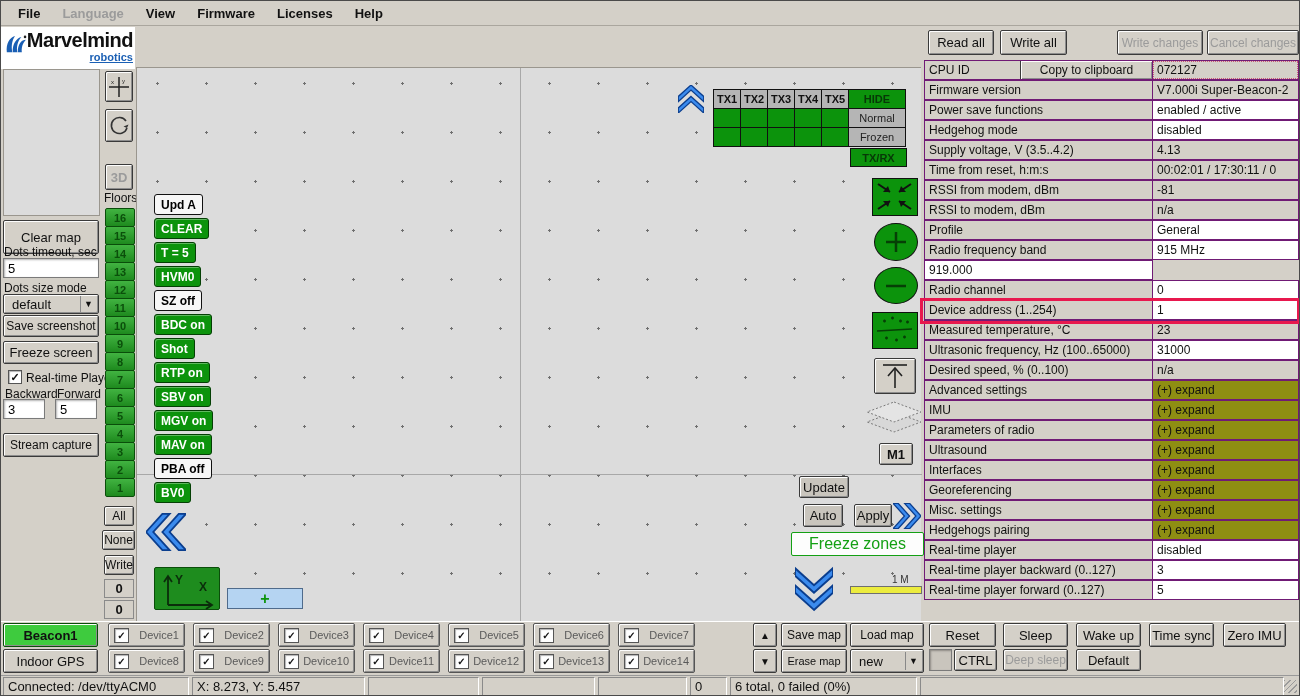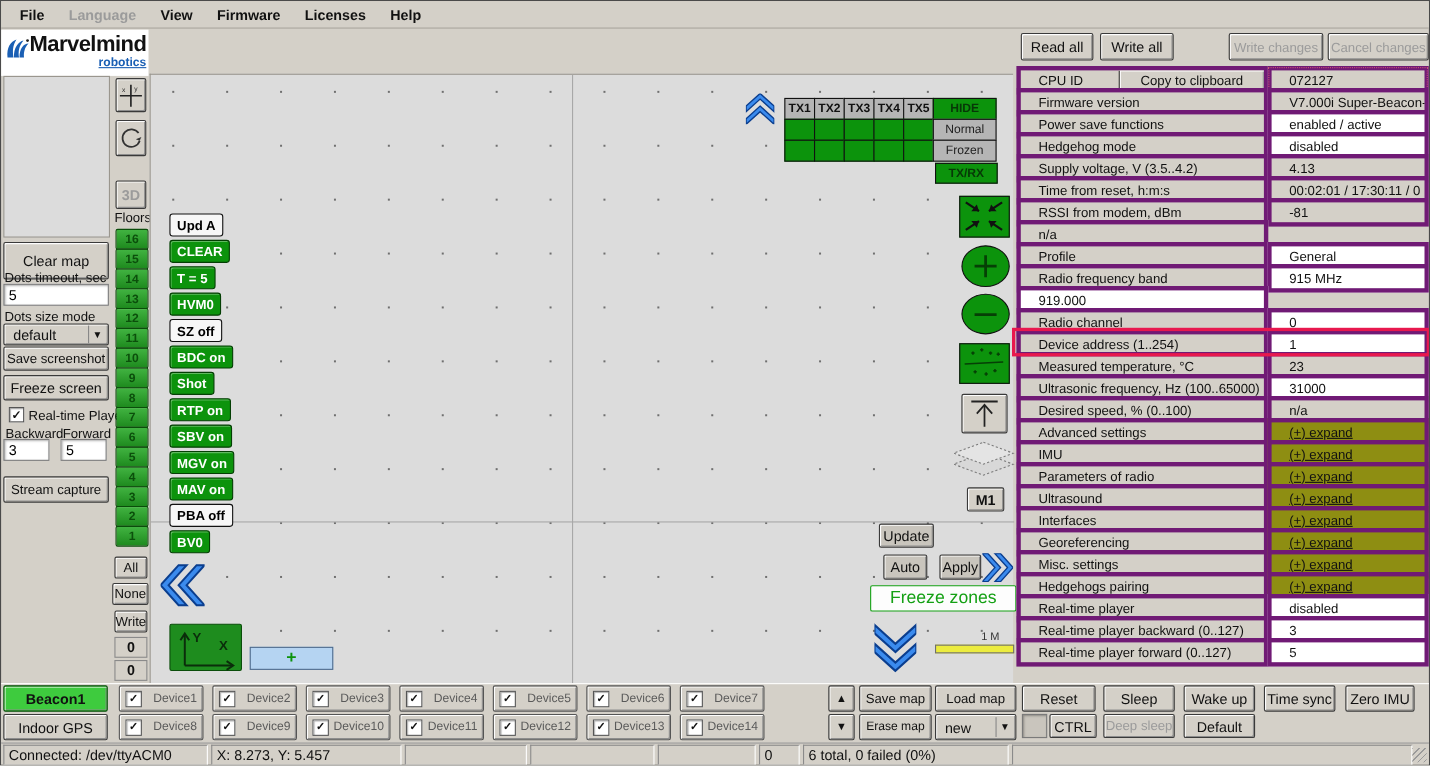--- a/index.html
+++ b/index.html
@@ -68,26 +68,26 @@
   .circle-icon{border-radius:50%;background:#0c930c;border:1.5px solid #111;
       display:flex;align-items:center;justify-content:center;}
   .scalebar{background:#ecec3e;border:1px solid #6f6f6f;}
   .scalelabel{font-size:10px;color:#333;}
   #plusbox{background:#b5d4f2;border:1px solid #4f6b8c;display:flex;align-items:center;justify-content:center;
       color:#0c930c;font-size:16px;font-weight:bold;}
 
   
   #params{left:924px;top:60px;width:374px;}
   .prow{display:grid;grid-template-columns:228px 146px;height:20px;}
-  .cell{border:4px solid #701a75;margin:-1px 0 16px -1px;padding:0 16px;font-size:12px;line-height:18px;
+  .cell{border:1px solid #701a75;margin:-1px 0 16px -1px;padding:0 4px;font-size:12px;line-height:18px;
       white-space:nowrap;overflow:hidden;position:relative;box-sizing:content-box;height:18px;}
   .cell.lab{background:#d4d0c8;}
   .cell.val.ro{background:#d4d0c8;}
   .cell.val.rw{background:#fff;}
-  .cell.val.expand{background:#8e8e12;color:#111;text-decoration:underline;}
+  .cell.val.expand{background:#8e8e12;color:#111;}
   .cell.val.focus{outline:1px dotted #cc5577;outline-offset:-2px;}
   .inline-btn{position:absolute;right:0;top:0;width:131px;height:18px;
       background:#d4d0c8;border-left:1px solid #3a3a3a;border-bottom:1px solid #8d8d8d;
       box-shadow:inset 1px 1px 0 #fdfdfd, inset -1px -1px 0 #8d8d8d;
       display:flex;align-items:center;justify-content:center;font-size:12px;}
   #hl-red{border:3px solid #e8184e;pointer-events:none;z-index:40;}
 
   
   #bottombar{left:0;top:620px;width:1300px;height:54px;background:#d4d0c8;border-top:1px solid #fff;}
   .dev{position:absolute;width:77px;height:24px;background:#d4d0c8;border:1px solid #555;
@@ -360,20 +360,21 @@
       </div>
       <div class="prow">
         <div class="cell lab"><span>Time from reset, h:m:s</span></div>
         <div class="cell val ro">00:02:01 / 17:30:11 / 0</div>
       </div>
       <div class="prow">
         <div class="cell lab"><span>RSSI from modem, dBm</span></div>
         <div class="cell val ro">-81</div>
       </div>
       <div class="prow">
+        <div class="cell lab"><span>RSSI to modem, dBm</span></div>
         <div class="cell val ro">n/a</div>
       </div>
       <div class="prow">
         <div class="cell lab"><span>Profile</span></div>
         <div class="cell val rw">General</div>
       </div>
       <div class="prow">
         <div class="cell lab"><span>Radio frequency band</span></div>
         <div class="cell val rw">915 MHz</div>
       </div>

